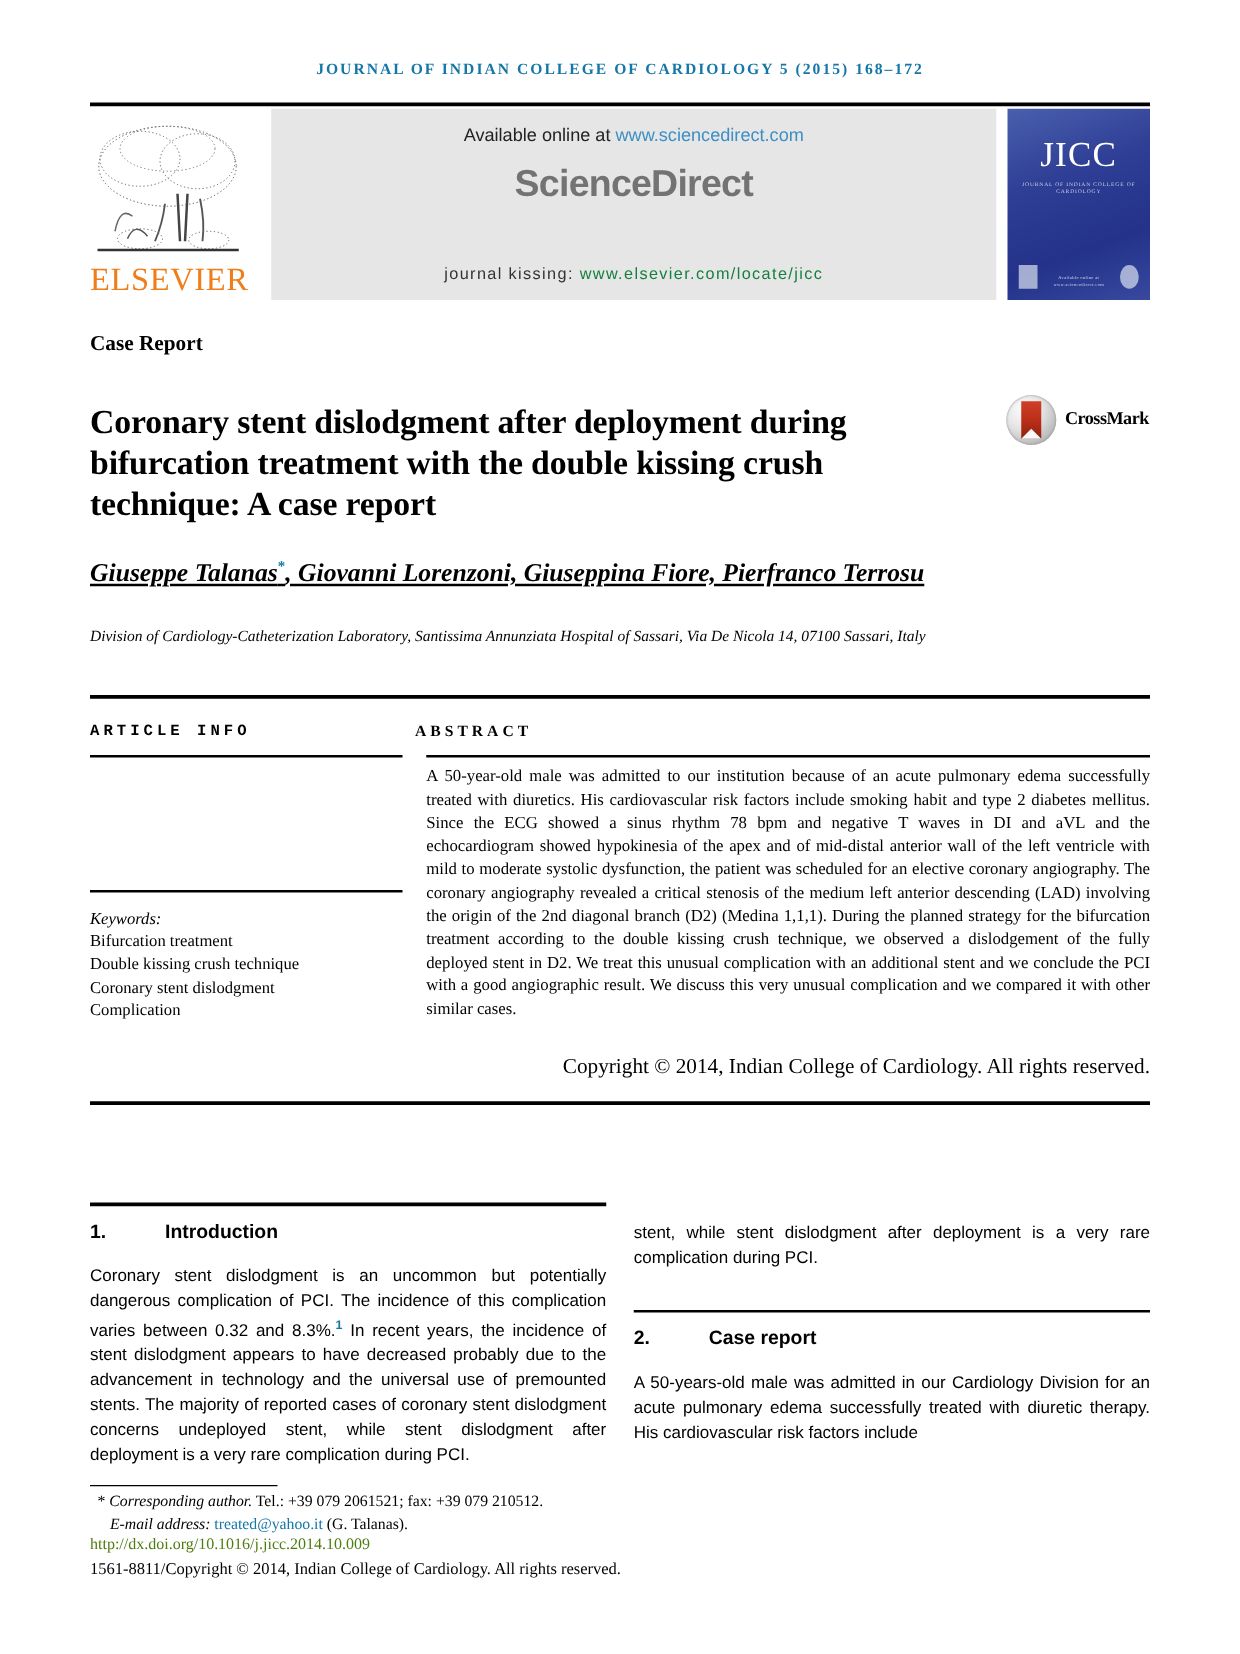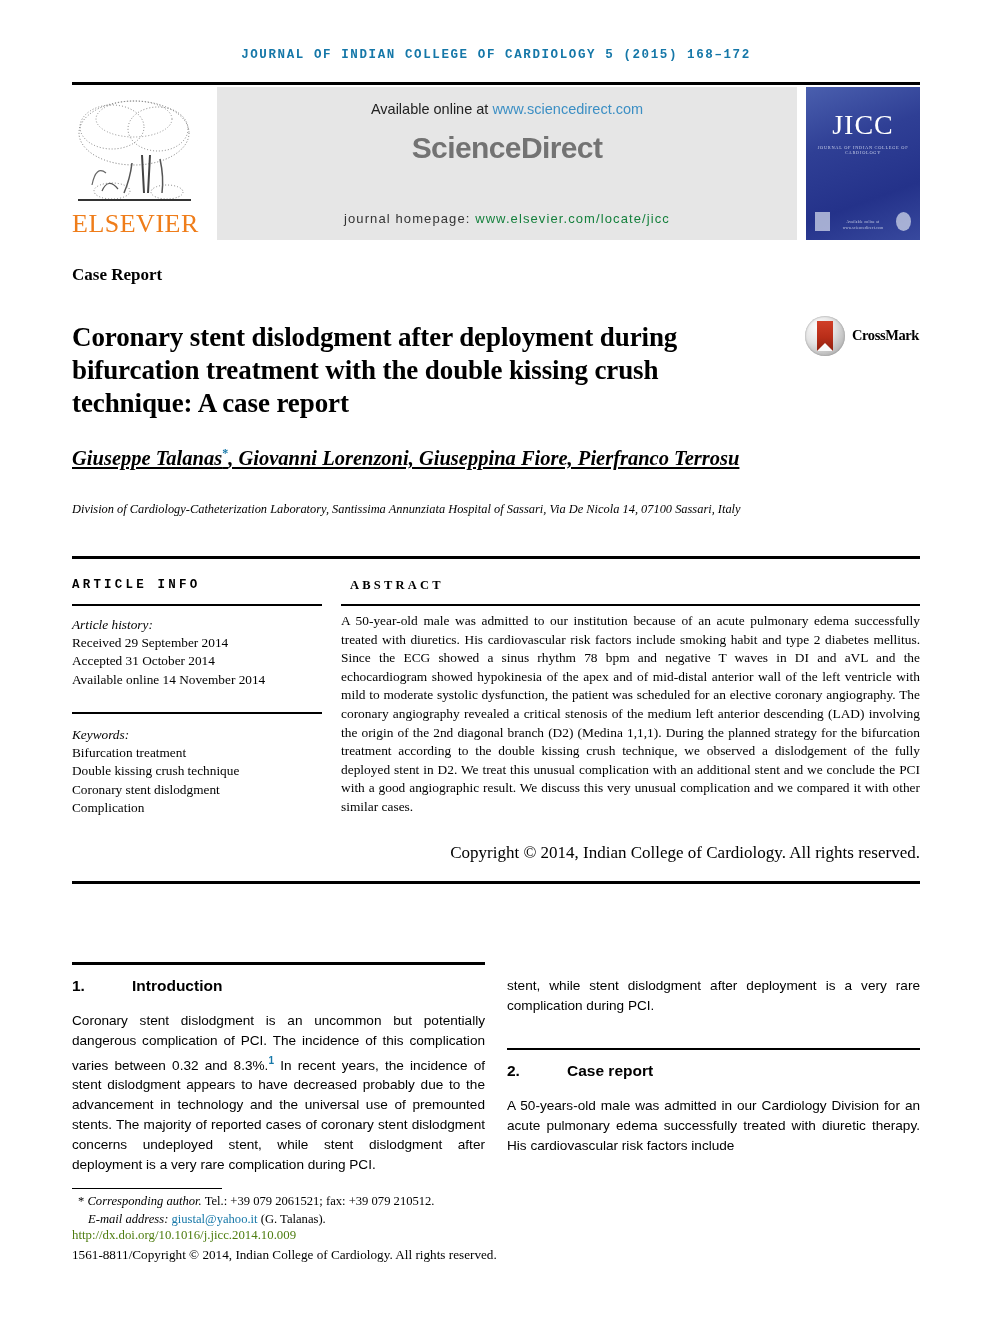--- a/index.html
+++ b/index.html
@@ -11,21 +11,21 @@
     position:relative;
     overflow:hidden;
   }
   .page{position:absolute;left:0;top:0;width:992px;height:1323px;}
 
   
   .runhead{
     position:absolute;left:0;top:48px;width:992px;
     text-align:center;
     color:#1577a8;
-    font-family:Liberation Mono, monospace;
+    font-family:Liberation Serif, serif;
     font-size:12.5px;
     font-weight:bold;
     letter-spacing:1.6px;
     font-variant:small-caps;
   }
 
   
   .masthead{
     position:absolute;left:72px;top:82px;width:848px;height:158px;
   }
@@ -141,21 +141,21 @@
   .rule-thick{height:2.5px;}
   .rule-thin{height:1.6px;}
 
   
   .hd-info{
     position:absolute;left:72px;top:578px;
     font-family:Liberation Mono, monospace;font-size:12.5px;font-weight:bold;
     letter-spacing:3.2px;
   }
   .hd-abs{
-    position:absolute;left:350px;top:578px;
+    position:absolute;left:332px;top:578px;
     font-family:"Liberation Serif", serif;font-size:12.5px;font-weight:bold;
     letter-spacing:3.2px;
   }
 
   .artinfo{
     position:absolute;left:72px;top:616px;width:250px;
     font-family:"Liberation Serif", serif;font-size:13.3px;line-height:18.2px;
   }
   .artinfo .lbl{font-style:italic;}
   .keywords{
@@ -243,21 +243,21 @@
         </div>
         <div class="elsevier-word">ELSEVIER</div>
       </div>
 
       <div class="sd-box">
         <div class="sd-avail">
           <span>Available online at </span><span class="lnk">www.sciencedirect.com</span>
         </div>
         <div class="sd-logo">ScienceDirect</div>
         <div class="sd-home">
-          <span>journal homepage: </span><span class="lnk">www.elsevier.com/locate/jicc</span>
+          <span>journal kissing: </span><span class="lnk">www.elsevier.com/locate/jicc</span>
         </div>
       </div>
 
       <div class="jicc-box">
         <div class="jicc-title">JICC</div>
         <div class="jicc-sub">JOURNAL OF INDIAN COLLEGE OF CARDIOLOGY</div>
         <div class="jicc-foot">
           <div class="jicc-mark"></div>
           <div class="jicc-pub">Available online at www.sciencedirect.com</div>
           <div class="jicc-mark round"></div>
@@ -285,26 +285,20 @@
 
   <div class="rule rule-thick" style="left:72px;top:556px;width:848px;"></div>
   <div class="rule rule-thin" style="left:72px;top:604px;width:250px;"></div>
   <div class="rule rule-thin" style="left:341px;top:604px;width:579px;"></div>
   <div class="rule rule-thin" style="left:72px;top:712px;width:250px;"></div>
   <div class="rule rule-thick" style="left:72px;top:881px;width:848px;"></div>
 
   <div class="hd-info">ARTICLE INFO</div>
   <div class="hd-abs">ABSTRACT</div>
 
-  <div class="artinfo">
-    <div class="lbl">Article history:</div>
-    <div>Received 29 September 2014</div>
-    <div>Accepted 31 October 2014</div>
-    <div>Available online 14 November 2014</div>
-  </div>
 
   <div class="keywords">
     <div class="lbl">Keywords:</div>
     <div>Bifurcation treatment</div>
     <div>Double kissing crush technique</div>
     <div>Coronary stent dislodgment</div>
     <div>Complication</div>
   </div>
 
   <div class="abstract">A 50-year-old male was admitted to our institution because of an acute pulmonary edema successfully treated with diuretics. His cardiovascular risk factors include smoking habit and type 2 diabetes mellitus. Since the ECG showed a sinus rhythm 78 bpm and negative T waves in DI and aVL and the echocardiogram showed hypokinesia of the apex and of mid-distal anterior wall of the left ventricle with mild to moderate systolic dysfunction, the patient was scheduled for an elective coronary angiography. The coronary angiography revealed a critical stenosis of the medium left anterior descending (LAD) involving the origin of the 2nd diagonal branch (D2) (Medina 1,1,1). During the planned strategy for the bifurcation treatment according to the double kissing crush technique, we observed a dislodgement of the fully deployed stent in D2. We treat this unusual complication with an additional stent and we conclude the PCI with a good angiographic result. We discuss this very unusual complication and we compared it with other similar cases.</div>
@@ -331,19 +325,19 @@
     <p class="body-p">A 50-years-old male was admitted in our Cardiology Division for an acute pulmonary edema successfully treated with diuretic therapy. His cardiovascular risk factors include</p>
   </div>
 
   <div class="foot-rule"></div>
   <div class="footnote">
     <div>
       <span>*</span>
       <span class="it">Corresponding author.</span><span> Tel.: +39 079 2061521; fax: +39 079 210512.</span>
     </div>
     <div style="padding-left:10px;">
-      <span class="it">E-mail address: </span><span class="lnk">giustal@yahoo.it</span><span> (G. Talanas).</span>
+      <span class="it">E-mail address: </span><span class="lnk">treated@yahoo.it</span><span> (G. Talanas).</span>
     </div>
   </div>
   <div class="doi">http://dx.doi.org/10.1016/j.jicc.2014.10.009</div>
   <div class="issn">1561-8811/Copyright © 2014, Indian College of Cardiology. All rights reserved.</div>
 
 </div>
 
 </body></html>

